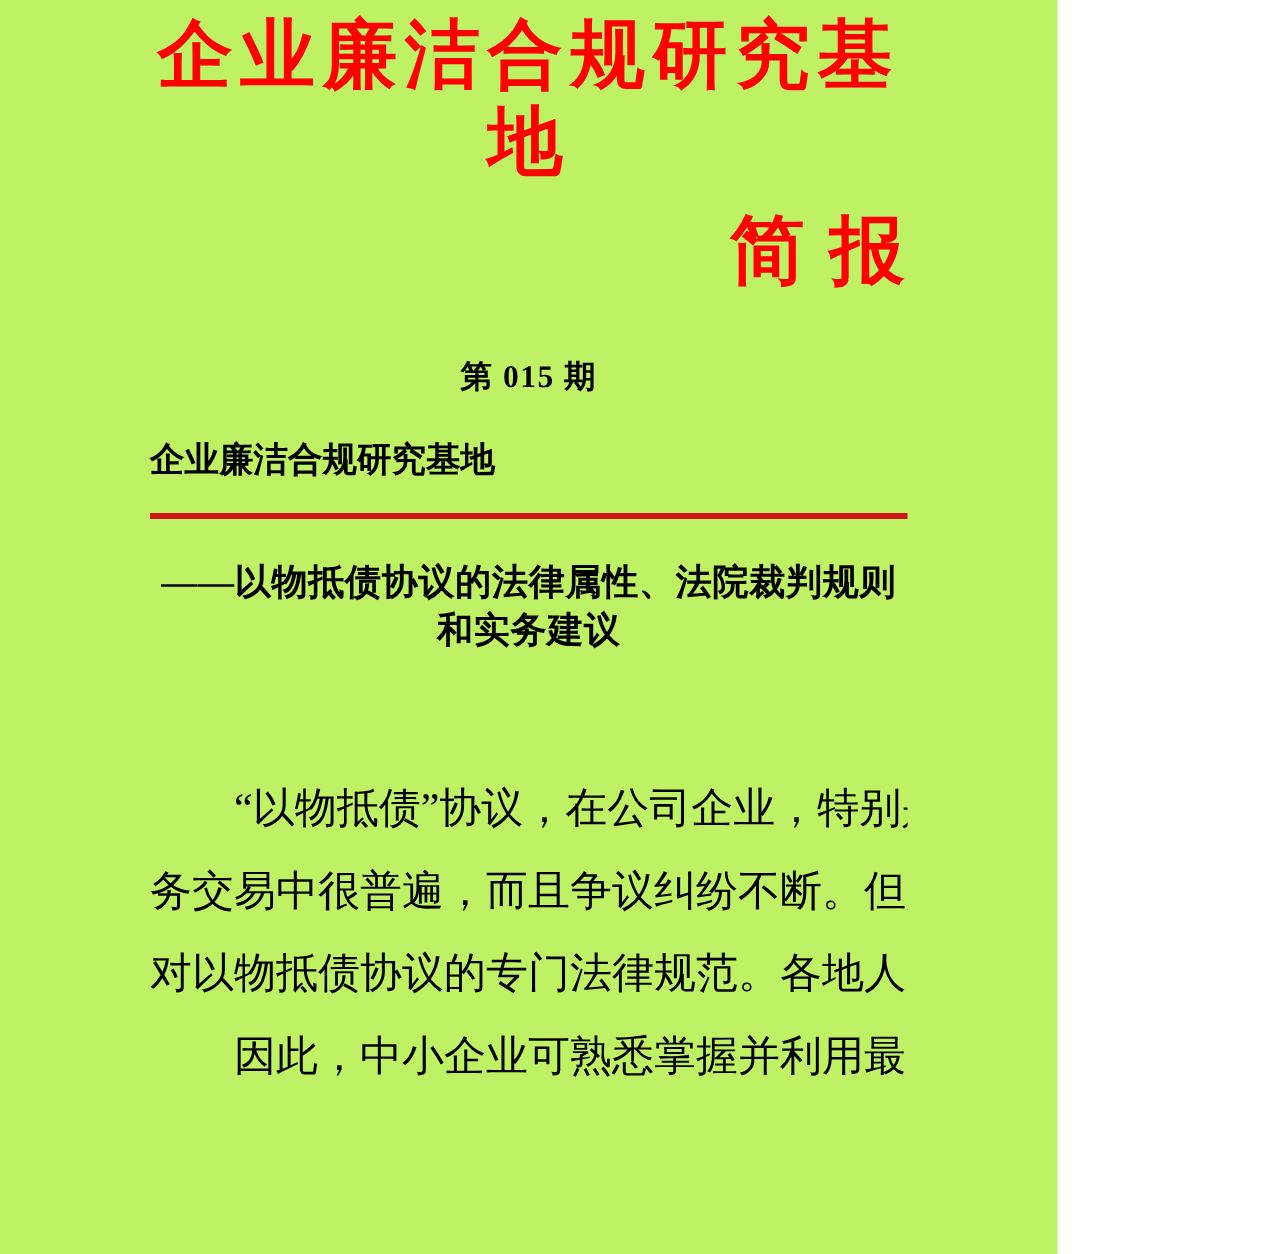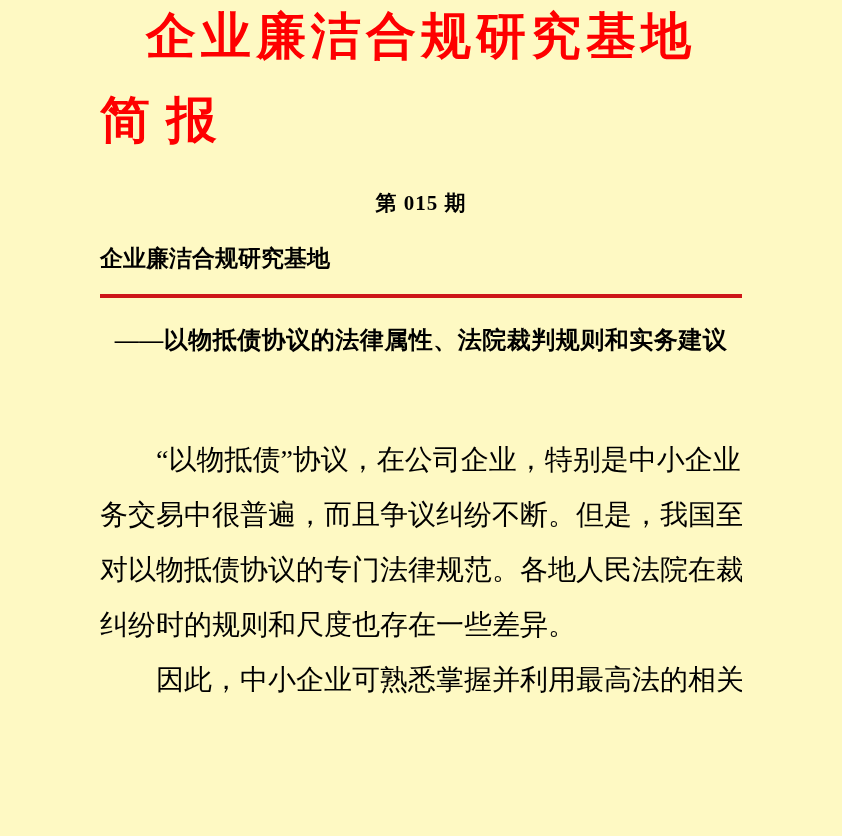--- a/index.html
+++ b/index.html
@@ -9,41 +9,41 @@
   }
   * { margin: 0; padding: 0; box-sizing: border-box; }
   html, body {
     width: 842px; height: 836px;
     background: #ffffff;
     overflow: hidden;
     font-family: "Liberation Serif", serif;
     color: var(--ink);
   }
   .page {
-    width: 842px; height: 836px;
+    width: 705px; height: 836px;
     padding: 8px 100px 0 100px;
-    background: #fef9c3;
+    background: #bef264;
   }
   
   .masthead-title {
     text-align: center;
     color: var(--accent);
     font-weight: 700;
     font-size: 50px;
     letter-spacing: 5px;
     line-height: 1.15;
     font-family: "Liberation Serif", serif;
   }
   .masthead-sub {
-    text-align: left;
+    text-align: right;
     color: var(--accent);
     font-weight: 700;
     font-size: 50px;
     letter-spacing: 2px;
-    margin-top: 26px;
+    margin-top: 16px;
     line-height: 1.15;
     white-space: pre;
   }
   .issue-line {
     text-align: center;
     font-size: 21px;
     font-weight: 700;
     margin-top: 40px;
     letter-spacing: 1px;
   }
@@ -113,21 +113,20 @@
   <div class="red-rule"></div>
 
   <div class="article">
     <div class="article-subtitle">——以物抵债协议的法律属性、法院裁判规则和实务建议</div>
 
     <div class="article-body">
         <div class="paragraph">
           <div class="body-line first-line">“以物抵债”协议，在公司企业，特别是中小企业的商</div>
           <div class="body-line">务交易中很普遍，而且争议纠纷不断。但是，我国至今没有</div>
           <div class="body-line">对以物抵债协议的专门法律规范。各地人民法院在裁判这类</div>
-          <div class="body-line para-end">纠纷时的规则和尺度也存在一些差异。</div>
         </div>
         <div class="paragraph">
           <div class="body-line first-line">因此，中小企业可熟悉掌握并利用最高法的相关案件裁</div>
         </div>
       </div>
   </div>
 
 </div>
 
 </body></html>

